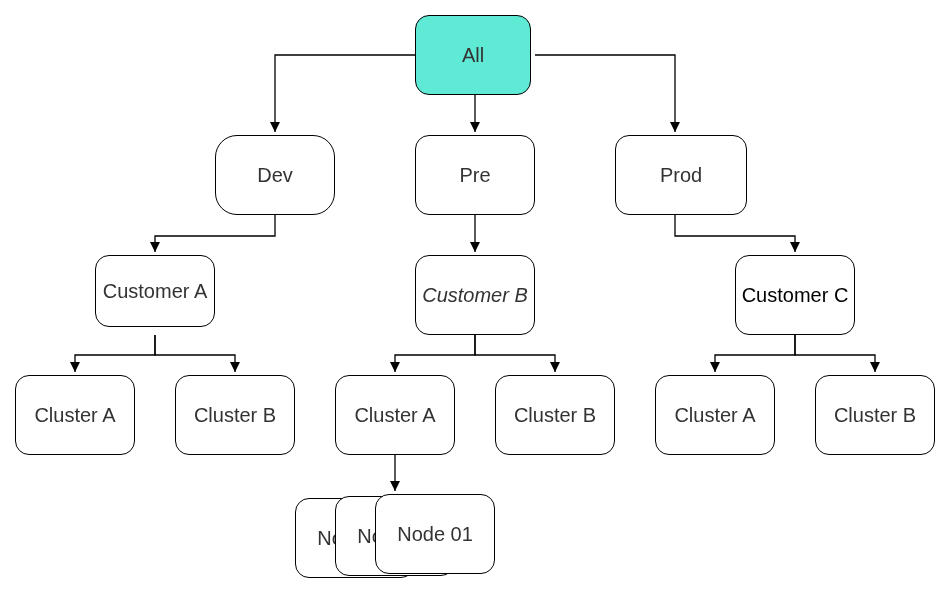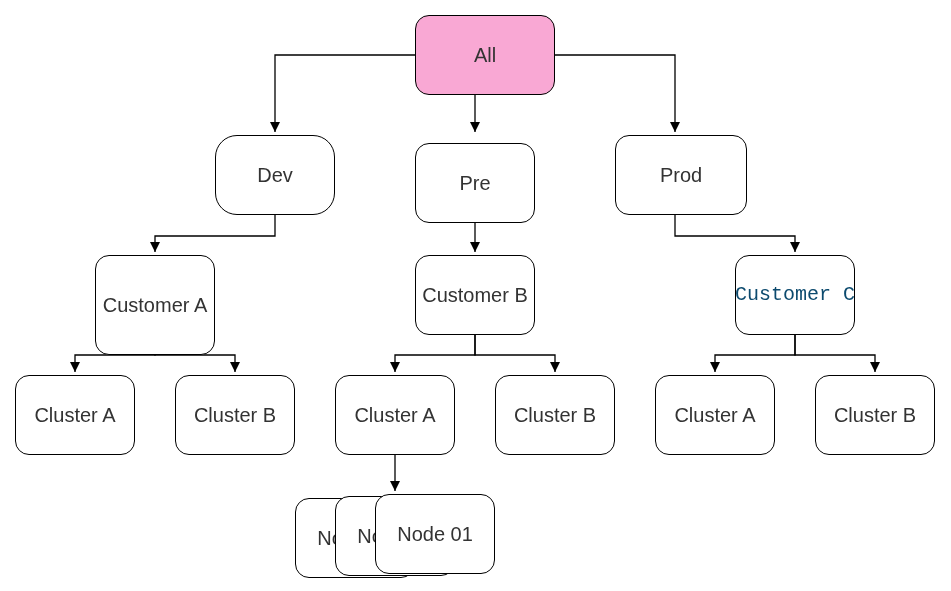--- a/index.html
+++ b/index.html
@@ -63,40 +63,40 @@
       <polyline points="475,215 475,252" class="edge" stroke="#000000" marker-end="url(#arrowhead)"></polyline>
       <polyline points="675,215 675,236 795,236 795,252" class="edge" stroke="#000000" marker-end="url(#arrowhead)"></polyline>
       <polyline points="155,335 155,355 75,355 75,372" class="edge" stroke="#000000" marker-end="url(#arrowhead)"></polyline>
       <polyline points="155,335 155,355 235,355 235,372" class="edge" stroke="#000000" marker-end="url(#arrowhead)"></polyline>
       <polyline points="475,335 475,355 395,355 395,372" class="edge" stroke="#000000" marker-end="url(#arrowhead)"></polyline>
       <polyline points="475,335 475,355 555,355 555,372" class="edge" stroke="#000000" marker-end="url(#arrowhead)"></polyline>
       <polyline points="795,335 795,355 715,355 715,372" class="edge" stroke="#000000" marker-end="url(#arrowhead)"></polyline>
       <polyline points="795,335 795,355 875,355 875,372" class="edge" stroke="#000000" marker-end="url(#arrowhead)"></polyline>
       <polyline points="395,455 395,491" class="edge" stroke="#000000" marker-end="url(#arrowhead)"></polyline>
     </svg>
-    <div class="node" style="left: 415px; top: 15px; width: 140px; height: 80px; background: #f9a8d4;">
+    <div class="node" style="left: 415px; top: 15px; width: 116px; height: 80px; background: #5eead4;">
       <span class="node-label" style="color: rgb(51, 51, 51);">All</span>
     </div>
     <div class="node" style="left: 215px; top: 135px; width: 120px; height: 80px; background: rgb(255, 255, 255); border-radius: 22px;">
       <span class="node-label" style="color: rgb(51, 51, 51);">Dev</span>
     </div>
-    <div class="node" style="left: 415px; top: 135px; width: 120px; height: 80px; background: rgb(255, 255, 255); margin-top: 8px;">
+    <div class="node" style="left: 415px; top: 135px; width: 120px; height: 80px; background: rgb(255, 255, 255);">
       <span class="node-label" style="color: rgb(51, 51, 51);">Pre</span>
     </div>
     <div class="node" style="left: 615px; top: 135px; width: 132px; height: 80px; background: rgb(255, 255, 255);">
       <span class="node-label" style="color: rgb(51, 51, 51);">Prod</span>
     </div>
-    <div class="node" style="left: 95px; top: 255px; width: 120px; height: 100px; background: rgb(255, 255, 255);">
+    <div class="node" style="left: 95px; top: 255px; width: 120px; height: 72px; background: rgb(255, 255, 255);">
       <span class="node-label" style="color: rgb(51, 51, 51);">Customer A</span>
     </div>
-    <div class="node" style="left: 415px; top: 255px; width: 120px; height: 80px; background: rgb(255, 255, 255);">
+    <div class="node" style="left: 415px; top: 255px; width: 120px; height: 80px; background: rgb(255, 255, 255); font-style: italic;">
       <span class="node-label" style="color: rgb(51, 51, 51);">Customer B</span>
     </div>
     <div class="node" style="left: 735px; top: 255px; width: 120px; height: 80px; background: rgb(255, 255, 255);">
-      <span class="node-label" style="color: #0c4a6e; font-family: Liberation Mono, monospace;">Customer C</span>
+      <span class="node-label" style="color: #000000;">Customer C</span>
     </div>
     <div class="node" style="left: 15px; top: 375px; width: 120px; height: 80px; background: rgb(255, 255, 255);">
       <span class="node-label" style="color: rgb(51, 51, 51);">Cluster A</span>
     </div>
     <div class="node" style="left: 175px; top: 375px; width: 120px; height: 80px; background: rgb(255, 255, 255);">
       <span class="node-label" style="color: rgb(51, 51, 51);">Cluster B</span>
     </div>
     <div class="node" style="left: 335px; top: 375px; width: 120px; height: 80px; background: rgb(255, 255, 255);">
       <span class="node-label" style="color: rgb(51, 51, 51);">Cluster A</span>
     </div>

